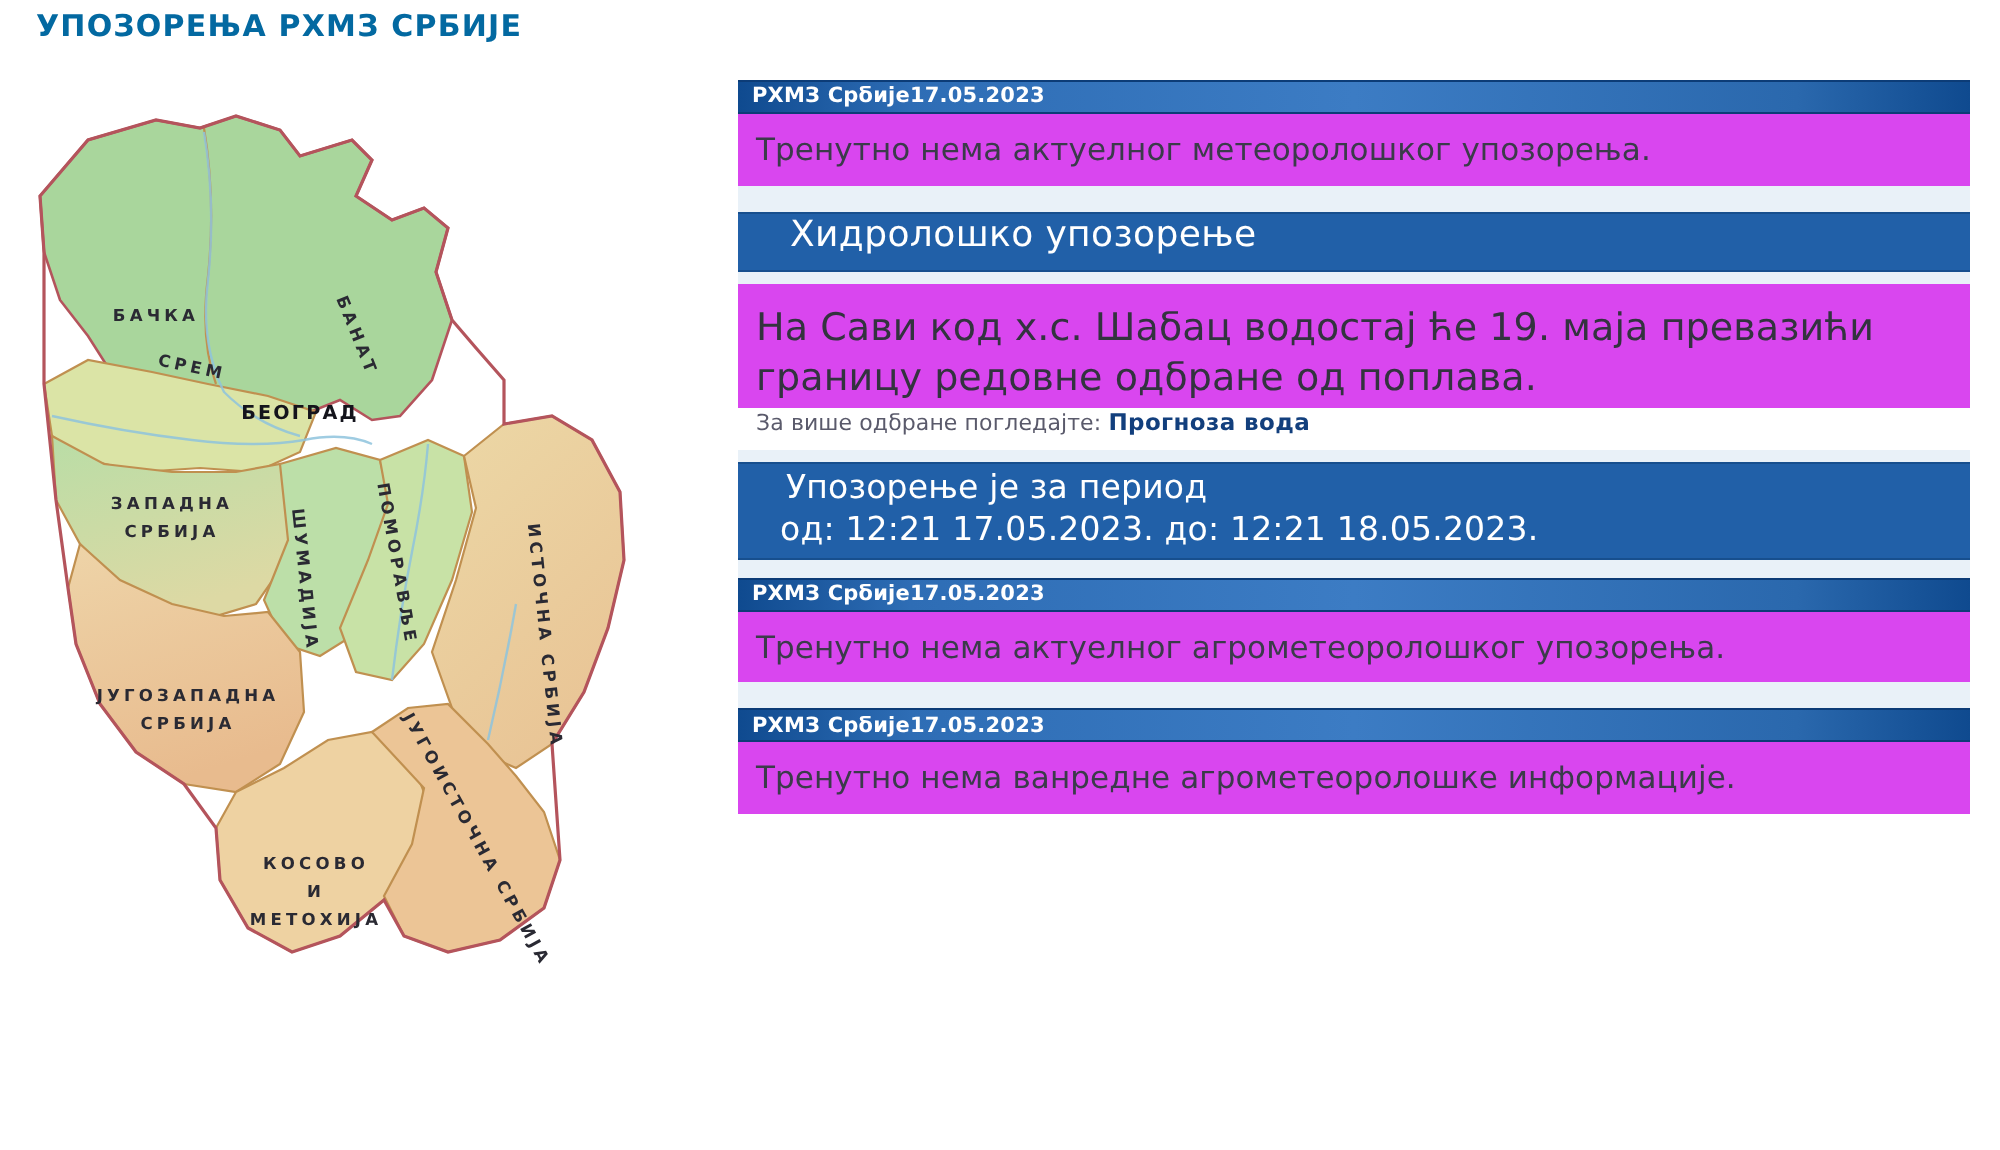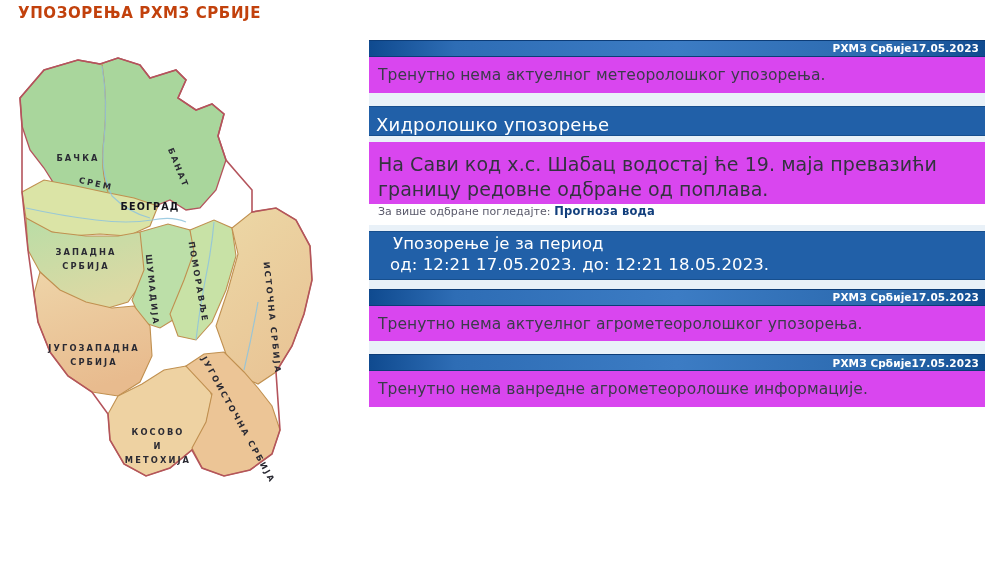--- a/index.html
+++ b/index.html
@@ -13,21 +13,21 @@
   }
   #root { position: relative; width: 1000px; height: 575px; background:#fff; }
 
   
   .page-title {
     position: absolute;
     left: 18px; top: 4px;
     font-size: 15px;
     font-weight: bold;
     letter-spacing: .6px;
-    color: #c2410c;
+    color: #0369a1;
     font-family: "DejaVu Sans", "Liberation Sans", sans-serif;
     white-space: nowrap;
   }
 
   
   .map-wrap {
     position: absolute;
     left: 0px; top: 40px;
     width: 350px; height: 480px;
   }
@@ -57,41 +57,41 @@
   .block { width: 100%; }
 
   .bar {
     position: relative;
     height: 17px;
     background: linear-gradient(to right,#0f4a8f 0%, #2e6db5 14%, #3c7cc4 50%, #2a68ad 86%, #0f4a8f 100%);
     border-top: 1px solid #0c3c77;
     border-bottom: 1px solid #0c3c77;
     display: flex;
     align-items: center;
-    justify-content: flex-end;
+    justify-content: flex-start;
     padding: 0 6px 0 7px;
   }
   .bar-title, .bar-date {
     font-size: 10.5px;
     font-weight: bold;
     color: #ffffff;
     letter-spacing: .1px;
     line-height: 1;
     white-space: nowrap;
   }
 
   .bar-big {
     height: 30px;
     background: #2160a8;
     border-top: 1px solid #17graph;
     border-top: 1px solid #174f8e;
     border-bottom: 1px solid #174f8e;
     display: flex;
-    align-items: flex-end;
-    padding-left: 7px;
+    align-items: flex-start;
+    padding-left: 26px;
   }
   .bar-big-title {
     font-size: 18px;
     color: #ffffff;
     font-weight: normal;
     letter-spacing: .2px;
     white-space: nowrap;
   }
 
   .body-text {

